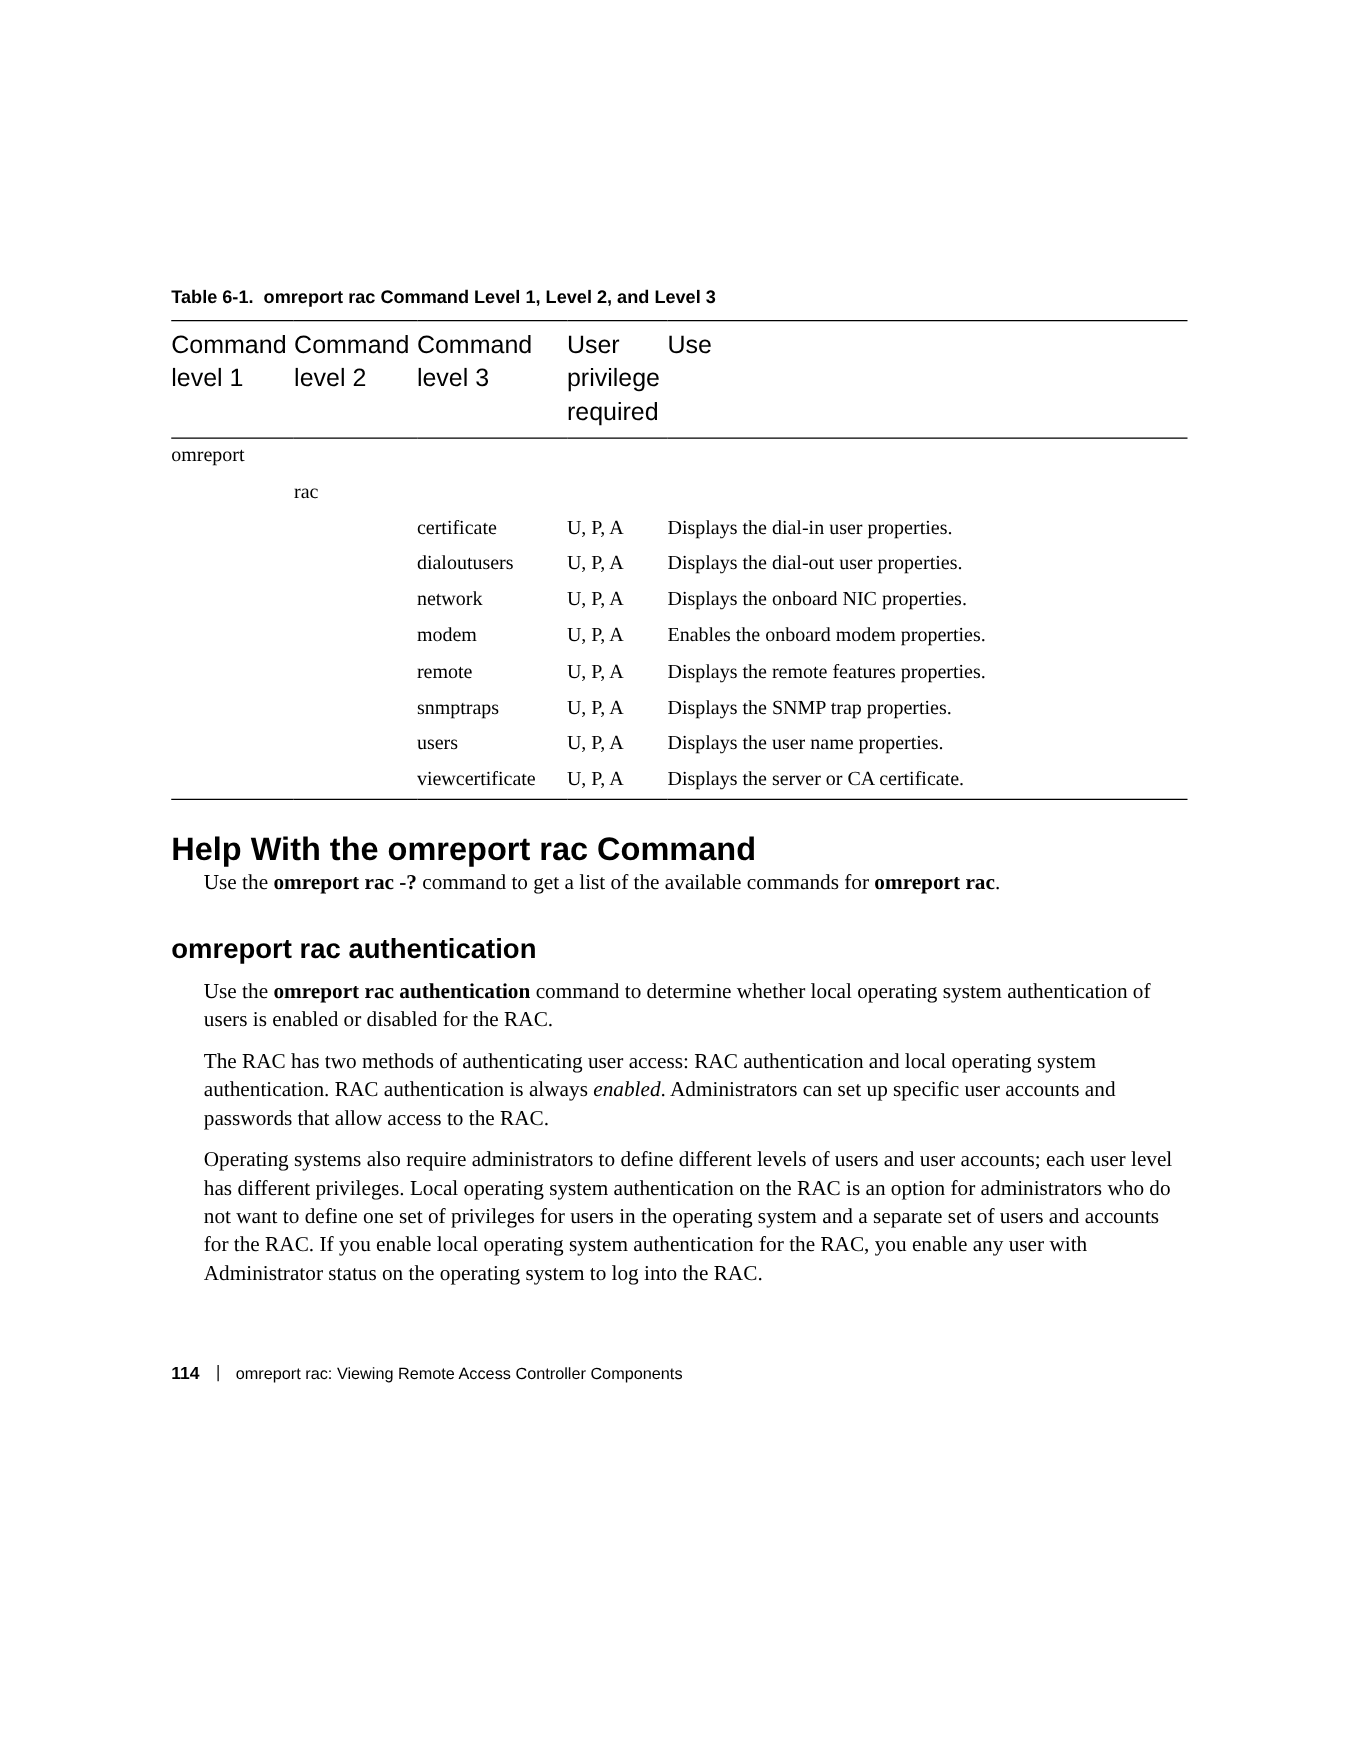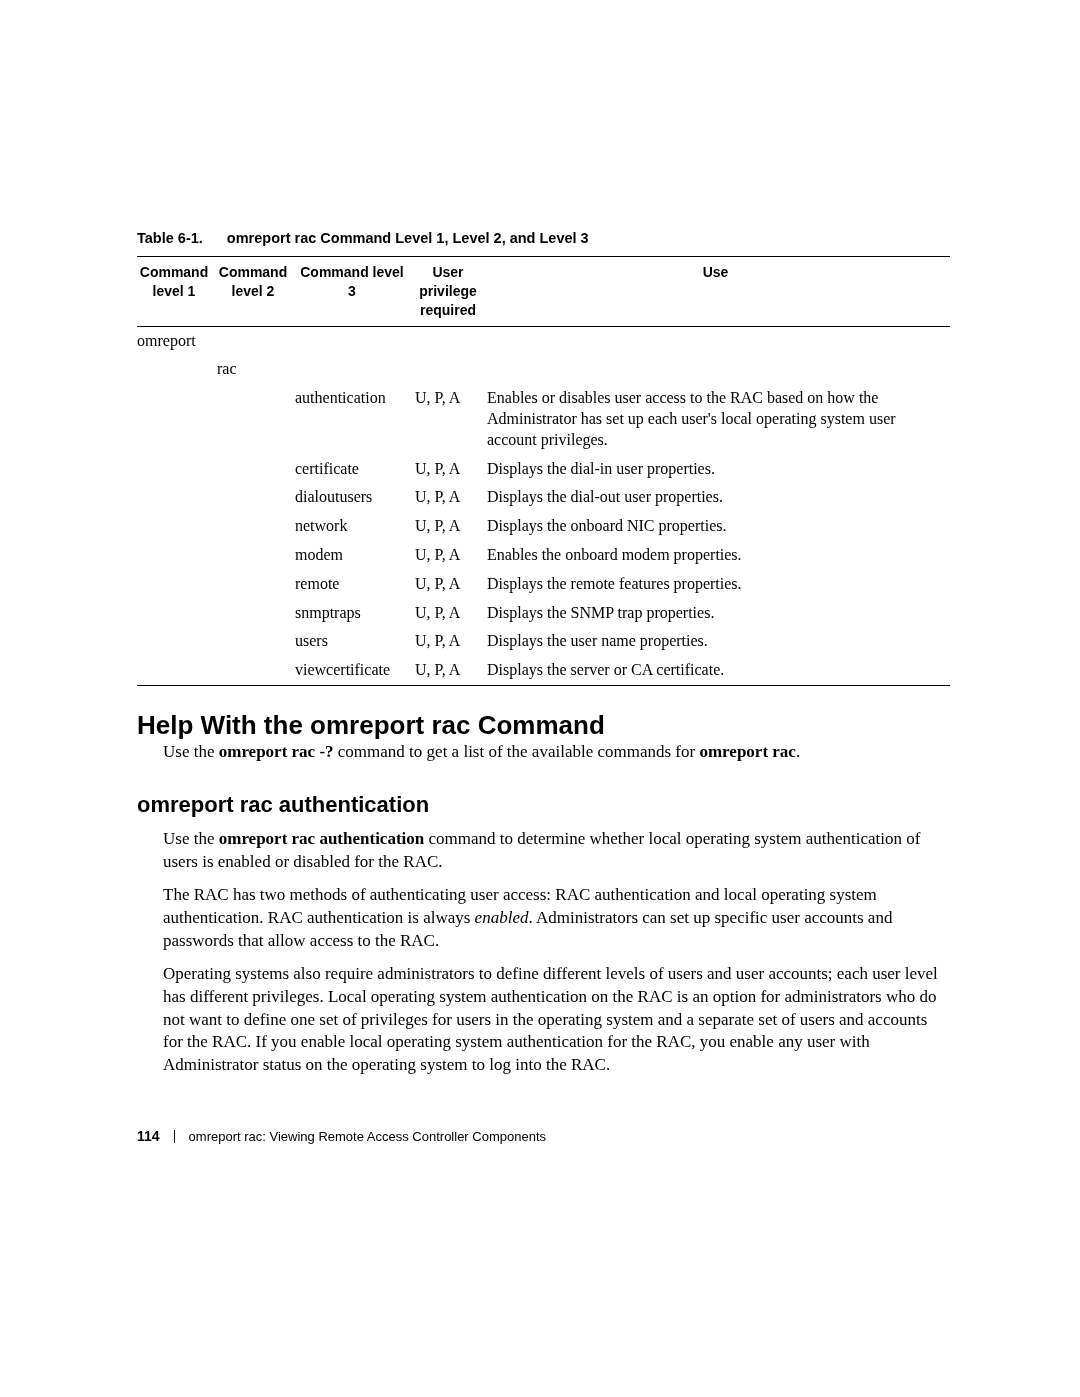--- a/index.html
+++ b/index.html
@@ -16,35 +16,35 @@
     left: 137px;
     top: 230px;
     width: 813px;
   }
   .table-caption {
     font-family: Arial, Helvetica, sans-serif;
     font-weight: bold;
     font-size: 14.5px;
     margin-bottom: 10px;
   }
-  .table-caption .label { margin-right: 20px; }
+  .table-caption .label { margin-right: 4px; }
   table.cmd {
     border-collapse: collapse;
     width: 100%;
     font-size: 16px;
   }
   table.cmd thead tr {
     border-top: 1.5px solid #000;
     border-bottom: 1.5px solid #000;
   }
   table.cmd th {
     font-family: Arial, Helvetica, sans-serif;
-    font-weight: bold;
-    font-size: 14px;
-    text-align: center;
+    font-weight: normal;
+    font-size: 20px;
+    text-align: left;
     vertical-align: top;
     padding: 6px 6px 6px 0;
     line-height: 1.35;
   }
   table.cmd tbody tr:last-child {
     border-bottom: 1.5px solid #000;
   }
   table.cmd td {
     vertical-align: top;
     padding: 4px 6px 4px 0;
@@ -72,21 +72,21 @@
     font-size: 17px;
     line-height: 1.35;
     margin-bottom: 10px;
     margin-left: 26px;
   }
   .bold { font-weight: bold; }
   .ital { font-style: italic; }
   .footer {
     position: absolute;
     left: 137px;
-    top: 1128px;
+    top: 1090px;
     font-family: Arial, Helvetica, sans-serif;
     font-size: 13px;
     display: flex;
     align-items: center;
     gap: 14px;
   }
   .footer .pg { font-weight: bold; font-size: 14px; }
   .footer .sep {
     display: inline-block;
     width: 1px;
@@ -132,27 +132,20 @@
       <tr>
         <td></td>
         <td>rac</td>
         <td></td>
         <td></td>
         <td></td>
       </tr>
       <tr>
         <td></td>
         <td></td>
-        <td>authentication</td>
-        <td>U, P, A</td>
-        <td>Enables or disables user access to the RAC based on how the Administrator has set up each user's local operating system user account privileges.</td>
-      </tr>
-      <tr>
-        <td></td>
-        <td></td>
         <td>certificate</td>
         <td>U, P, A</td>
         <td>Displays the dial-in user properties.</td>
       </tr>
       <tr>
         <td></td>
         <td></td>
         <td>dialoutusers</td>
         <td>U, P, A</td>
         <td>Displays the dial-out user properties.</td>

